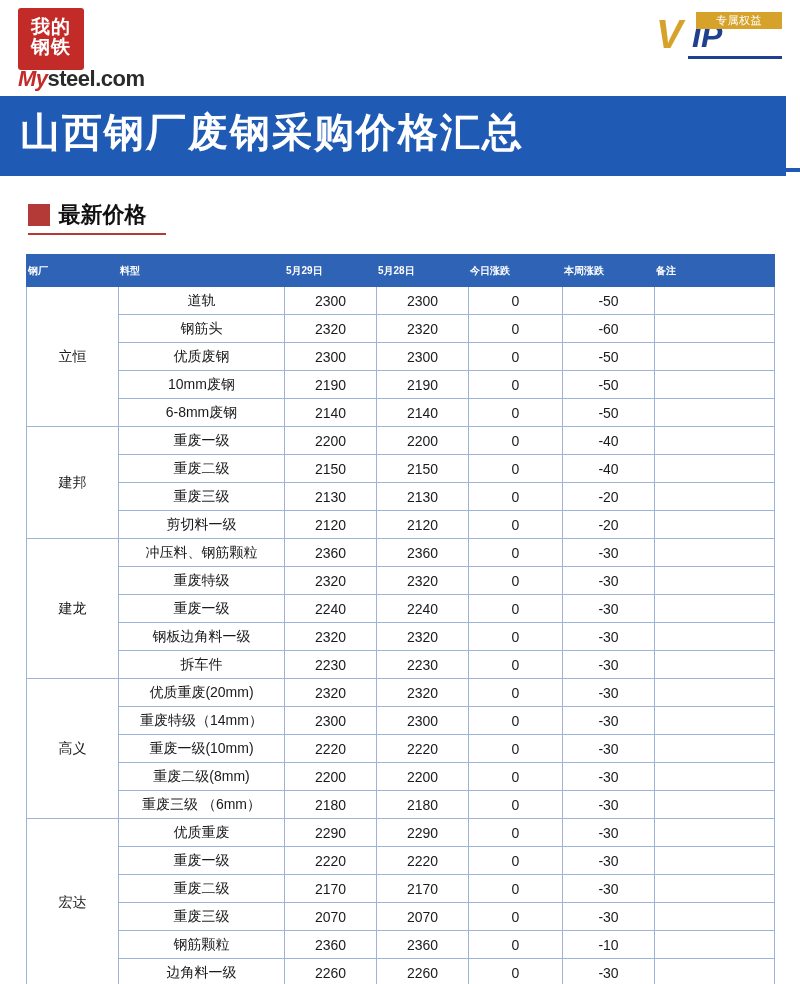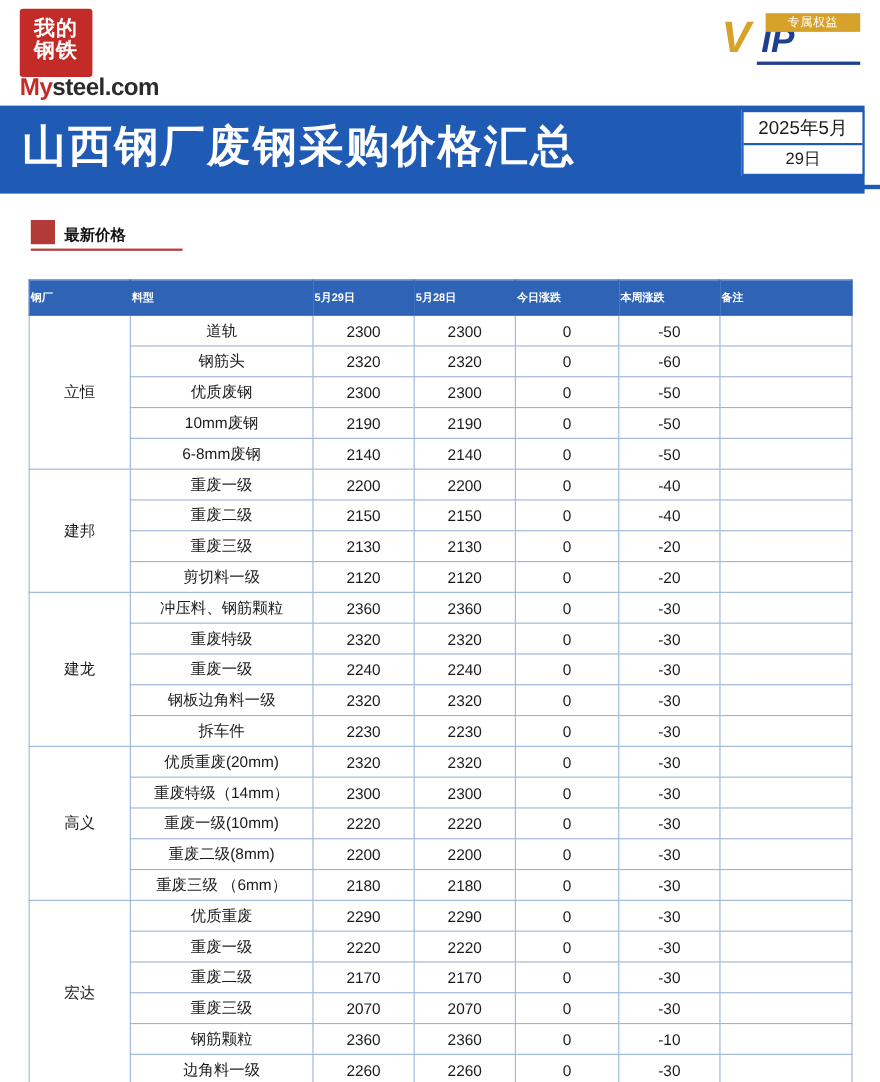--- a/index.html
+++ b/index.html
@@ -46,21 +46,21 @@
   }
   .logo .blk .l1 { margin-top: 9px; }
   .logo .mysteel {
     position: absolute;
     left: 0; top: 58px;
     font-size: 22px;
     font-weight: bold;
     color: #2b2b2b;
     letter-spacing: -0.5px;
   }
-  .logo .mysteel .red { color: #c32b28; }
+  .logo .mysteel .red { color: #c32b28; font-style: italic; }
 
   .vip {
     position: absolute;
     right: 18px; top: 10px;
     width: 128px; height: 58px;
   }
   .vip .v {
     position: absolute;
     left: 2px; top: 4px;
     font-size: 40px;
@@ -146,21 +146,21 @@
     width: 200px;
   }
   .section .sq {
     display: inline-block;
     width: 22px; height: 22px;
     background: #b33a36;
     vertical-align: -4px;
   }
   .section .lbl {
     display: inline-block;
-    font-size: 14px;
+    font-size: 22px;
     font-weight: bold;
     color: #111111;
     margin-left: 4px;
   }
   .section .underline {
     margin-top: 3px;
     width: 138px;
     height: 2px;
     background: #b33a36;
   }
@@ -230,24 +230,20 @@
       <div class="v">V</div>
       <div class="ip">IP</div>
       <div class="tag">专属权益</div>
       <div class="rule"></div>
     </div>
 
     <div class="titlebar">
       <div class="t">山西钢厂废钢采购价格汇总</div>
     </div>
 
-    <div class="datebox">
-      <div class="d1">2025年5月</div>
-      <div class="d2">29日</div>
-    </div>
 
     <div class="bluebar-bottom"></div>
   </div>
 
   <div class="section">
     <div>
       <span class="sq"></span>
       <span class="lbl">最新价格</span>
     </div>
     <div class="underline"></div>

